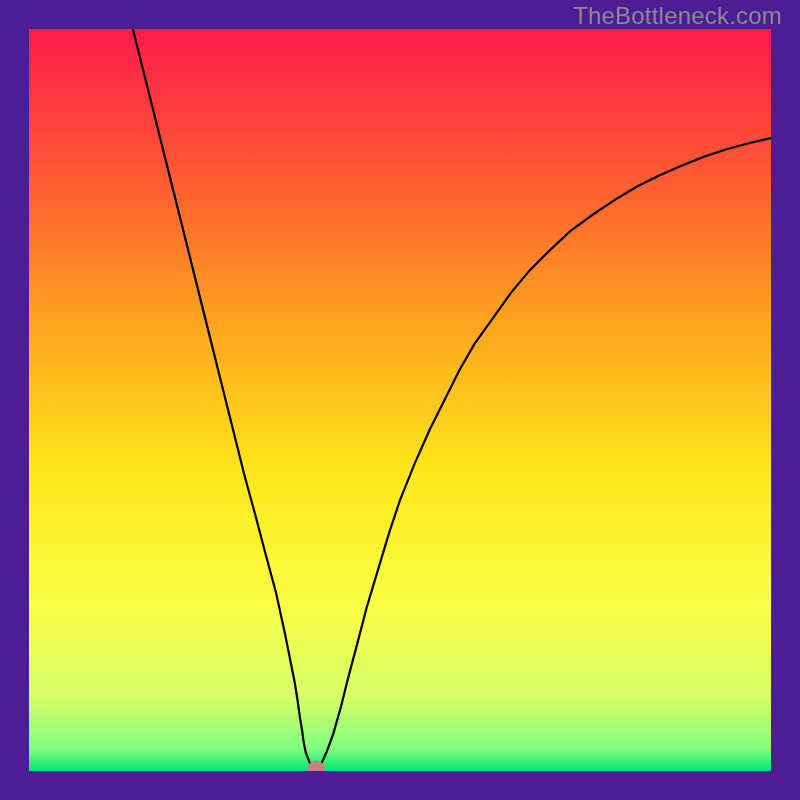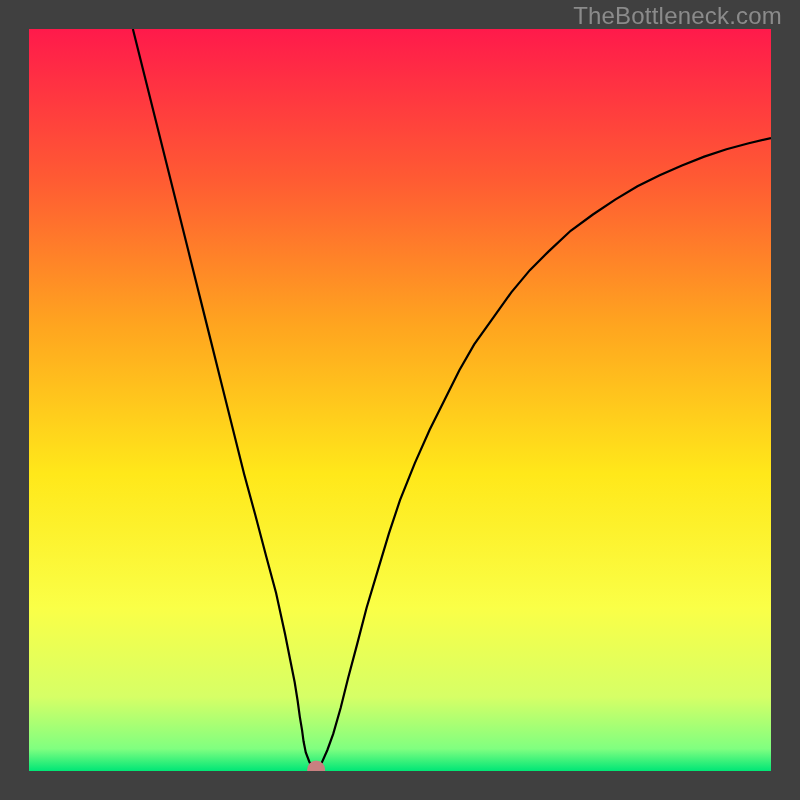--- a/index.html
+++ b/index.html
@@ -7,21 +7,21 @@
     padding: 0;
     width: 800px;
     height: 800px;
     overflow: hidden;
     background: #000;
   }
   .frame {
     position: relative;
     width: 800px;
     height: 800px;
-    background: #404040;
+    background: #4c1d95;
   }
   .watermark {
     position: absolute;
     top: 2px;
     right: 18px;
     font-family: Arial, Helvetica, sans-serif;
     font-size: 24px;
     font-weight: 500;
     color: #8b8b8b;
     letter-spacing: 0.2px;

